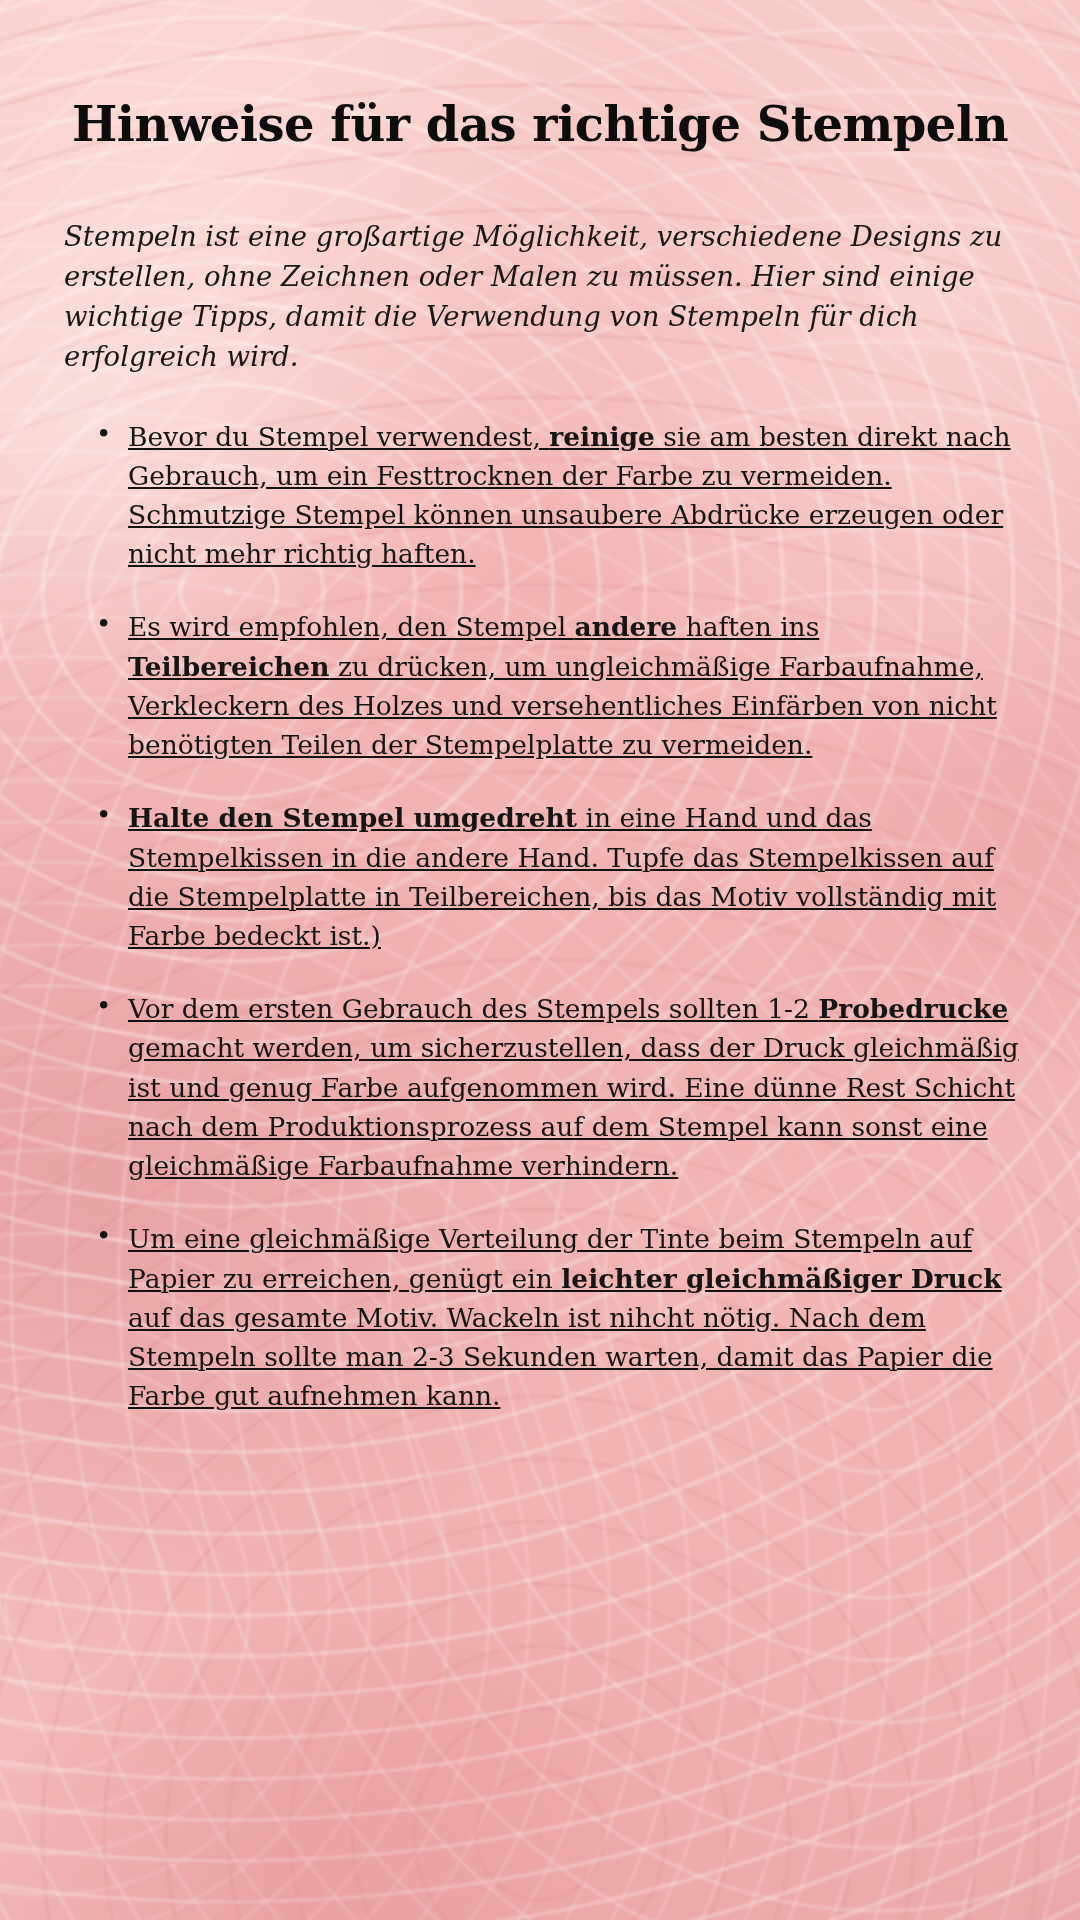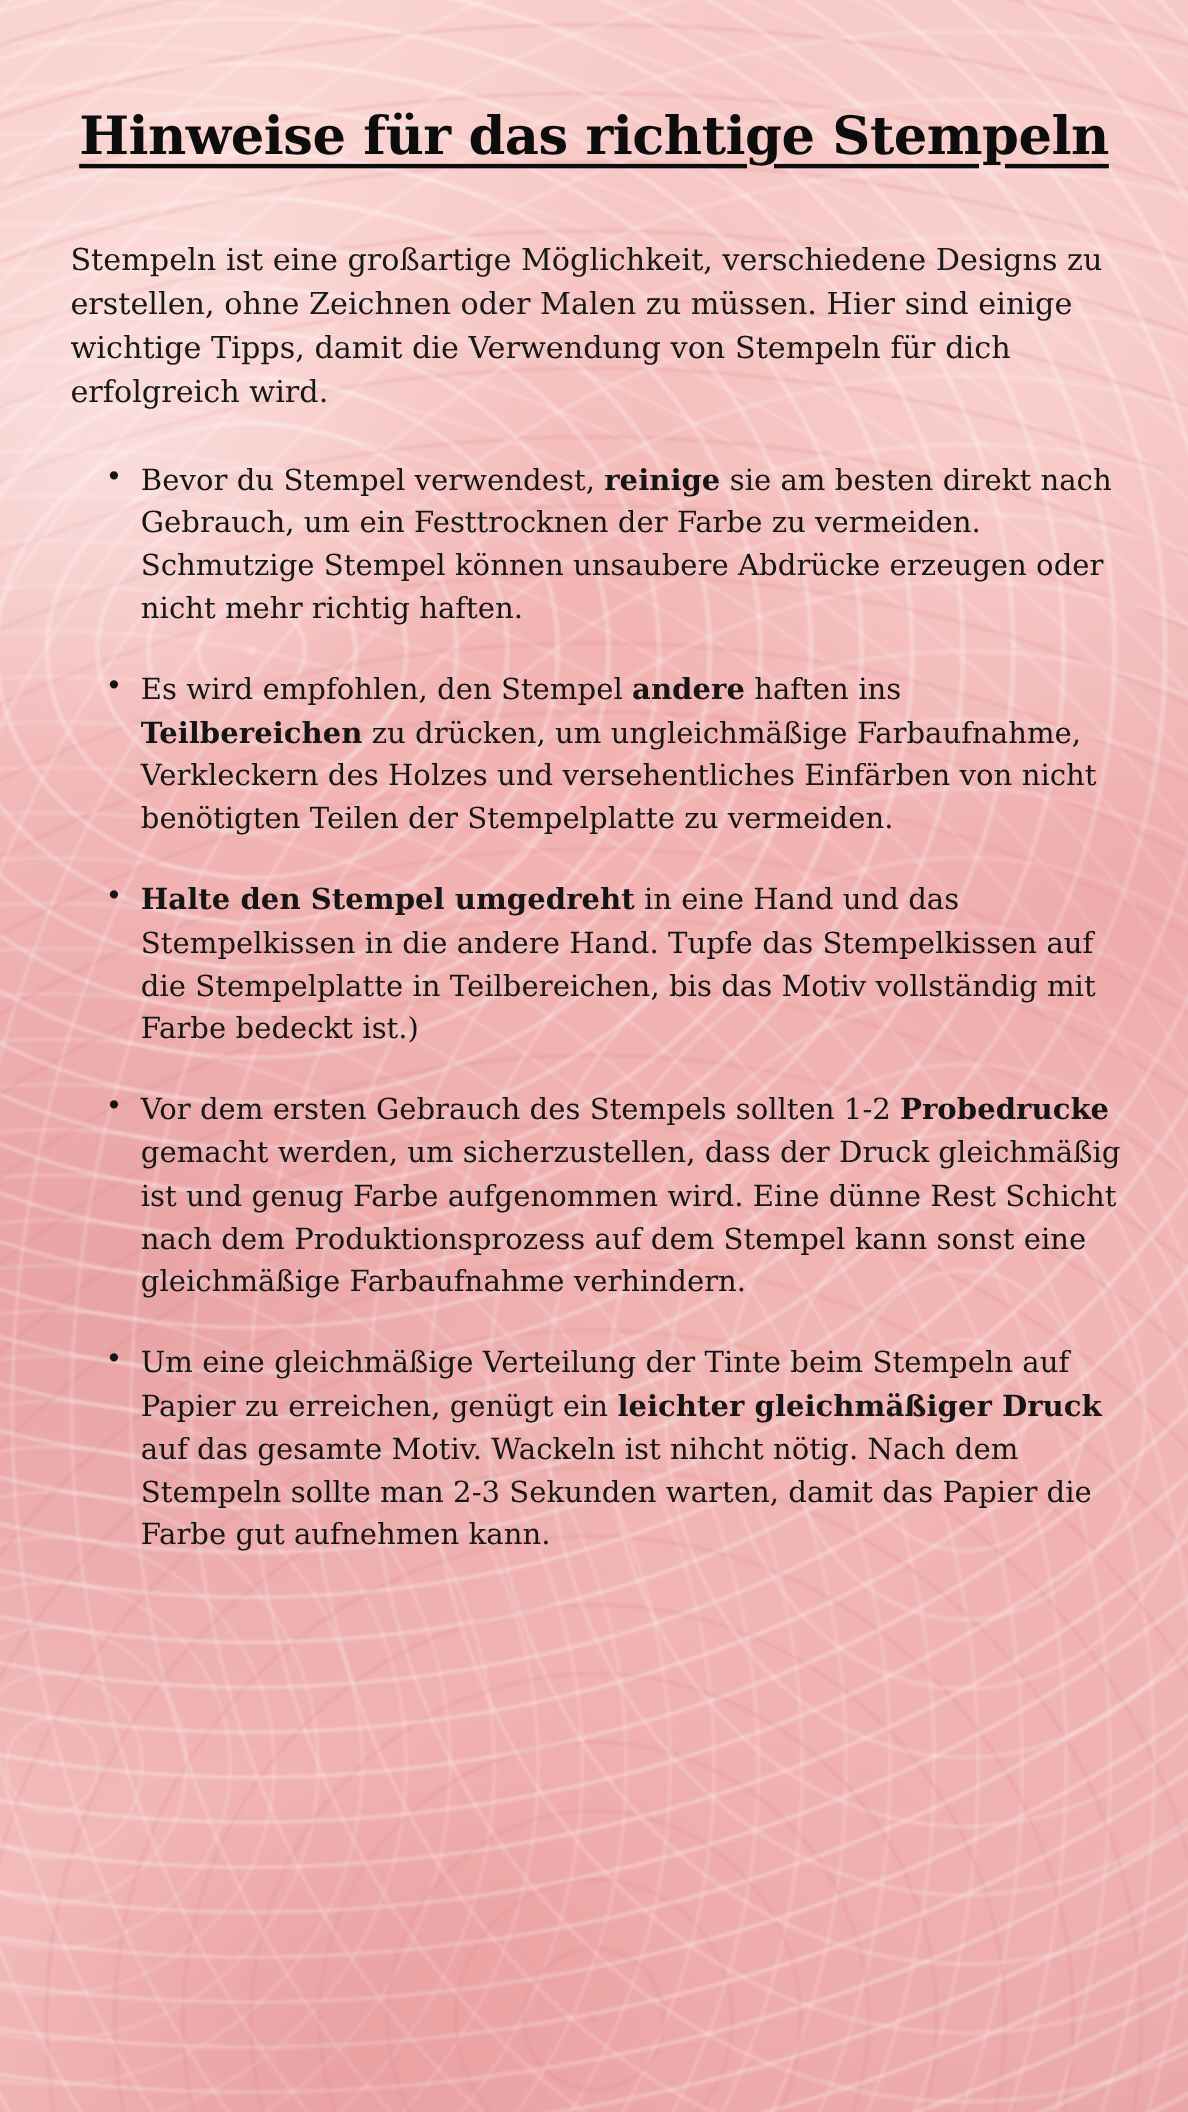--- a/index.html
+++ b/index.html
@@ -63,37 +63,38 @@
   }
 
   h1.title {
     margin: 0 0 64px 0;
     text-align: center;
     font-family: "DejaVu Serif", "Liberation Serif", serif;
     font-weight: 700;
     font-size: 48px;
     letter-spacing: -0.5px;
     color: #0d0d0d;
-    text-decoration: underline;
     text-underline-offset: 9px;
     text-decoration-thickness: 4px;
   }
 
   p.intro {
     margin: 0 0 40px 0;
     padding: 0 8px 0 8px;
     font-size: 27.5px;
     line-height: 1.46;
     color: #181818;
+    font-style: italic;
   }
 
   ul.tips {
     list-style: none;
     margin: 0;
     padding: 0 4px 0 40px;
+    text-decoration: underline;
   }
   ul.tips > li {
     position: relative;
     margin: 0 0 34px 0;
     padding-left: 32px;
     font-size: 26.5px;
     line-height: 1.48;
     color: #151515;
   }
   ul.tips > li::before {

